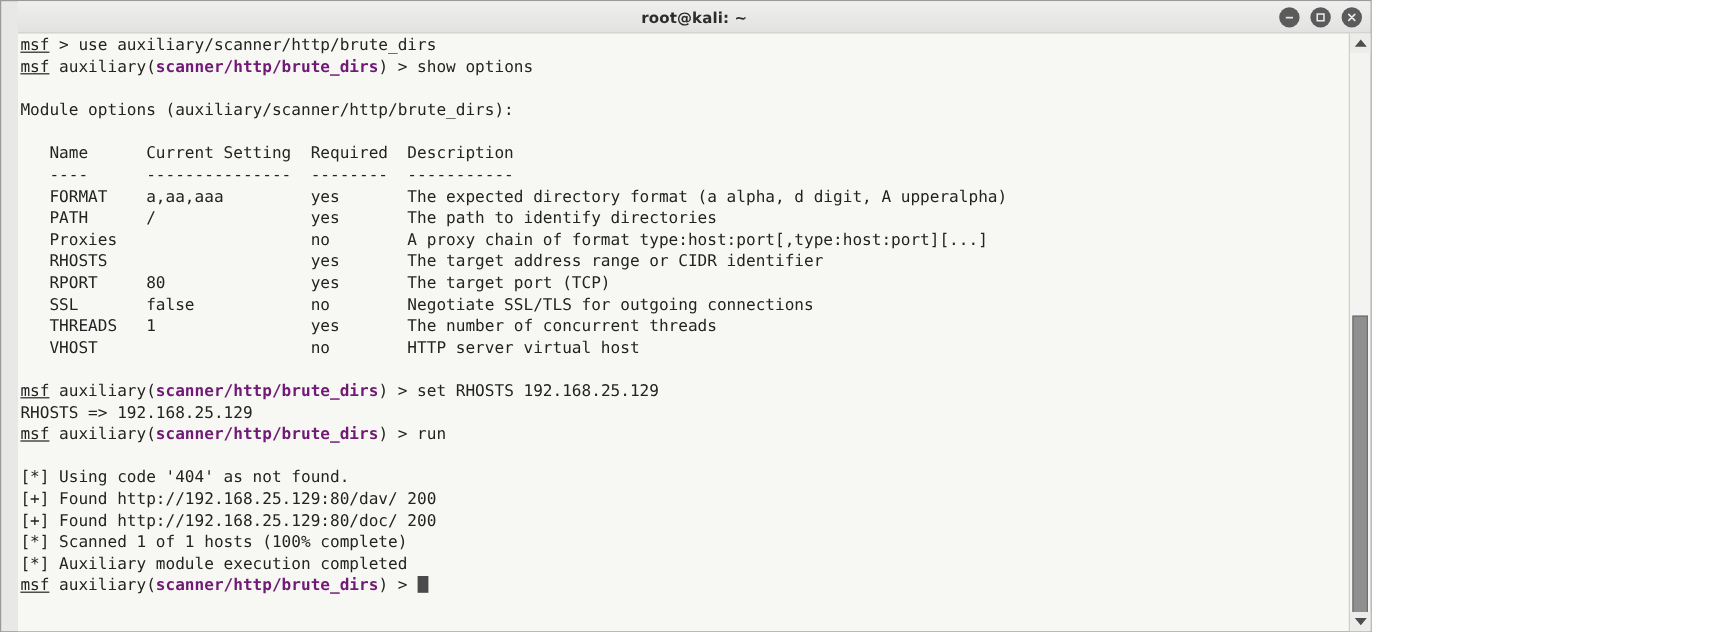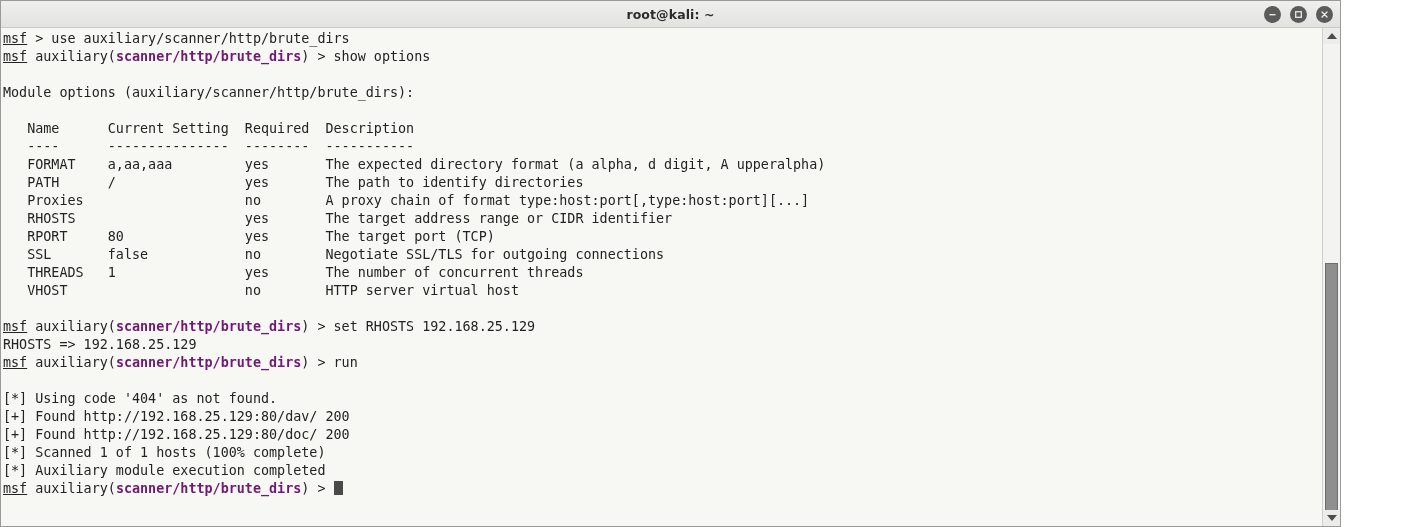--- a/index.html
+++ b/index.html
@@ -4,24 +4,24 @@
 <style>
   * { box-sizing: border-box; margin: 0; padding: 0; }
   html, body {
     width: 1425px; height: 527px;
     background: #ffffff;
     font-family: "DejaVu Sans Mono", monospace;
     overflow: hidden;
   }
   #window {
     position: relative;
-    width: 1341px; height: 527px;
+    width: 1143px; height: 527px;
     background: #e8e8e6;
     border: 1px solid #9a9a9a;
-    display: flex; flex-direction: column;
+    display: flex; flex-direction: column; padding-left: 14px;
   }
   
   #titlebar {
     height: 27px;
     background: linear-gradient(to bottom, #efefed 0%, #e2e2e0 100%);
     border-bottom: 1px solid #c9c9c7;
     display: flex; align-items: center; justify-content: center;
     position: relative; flex: 0 0 auto;
   }
   #title-text {

